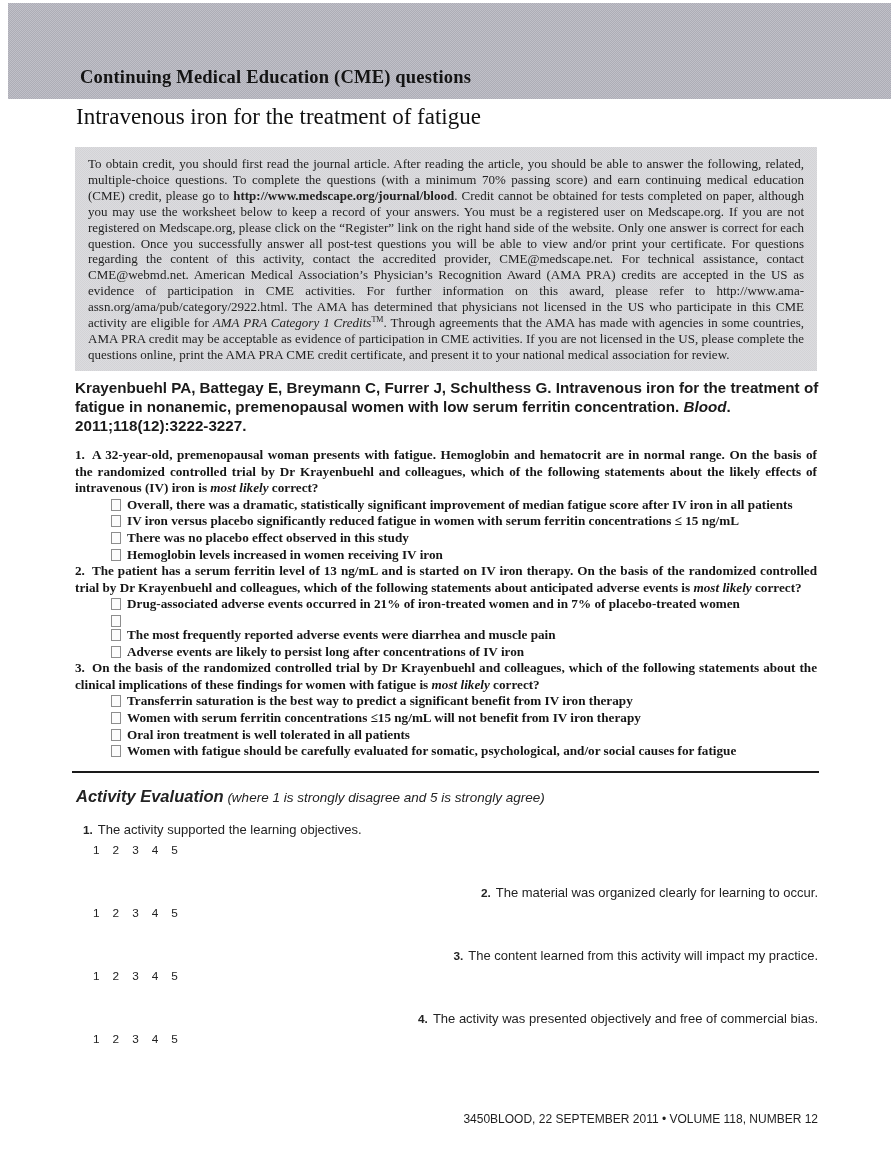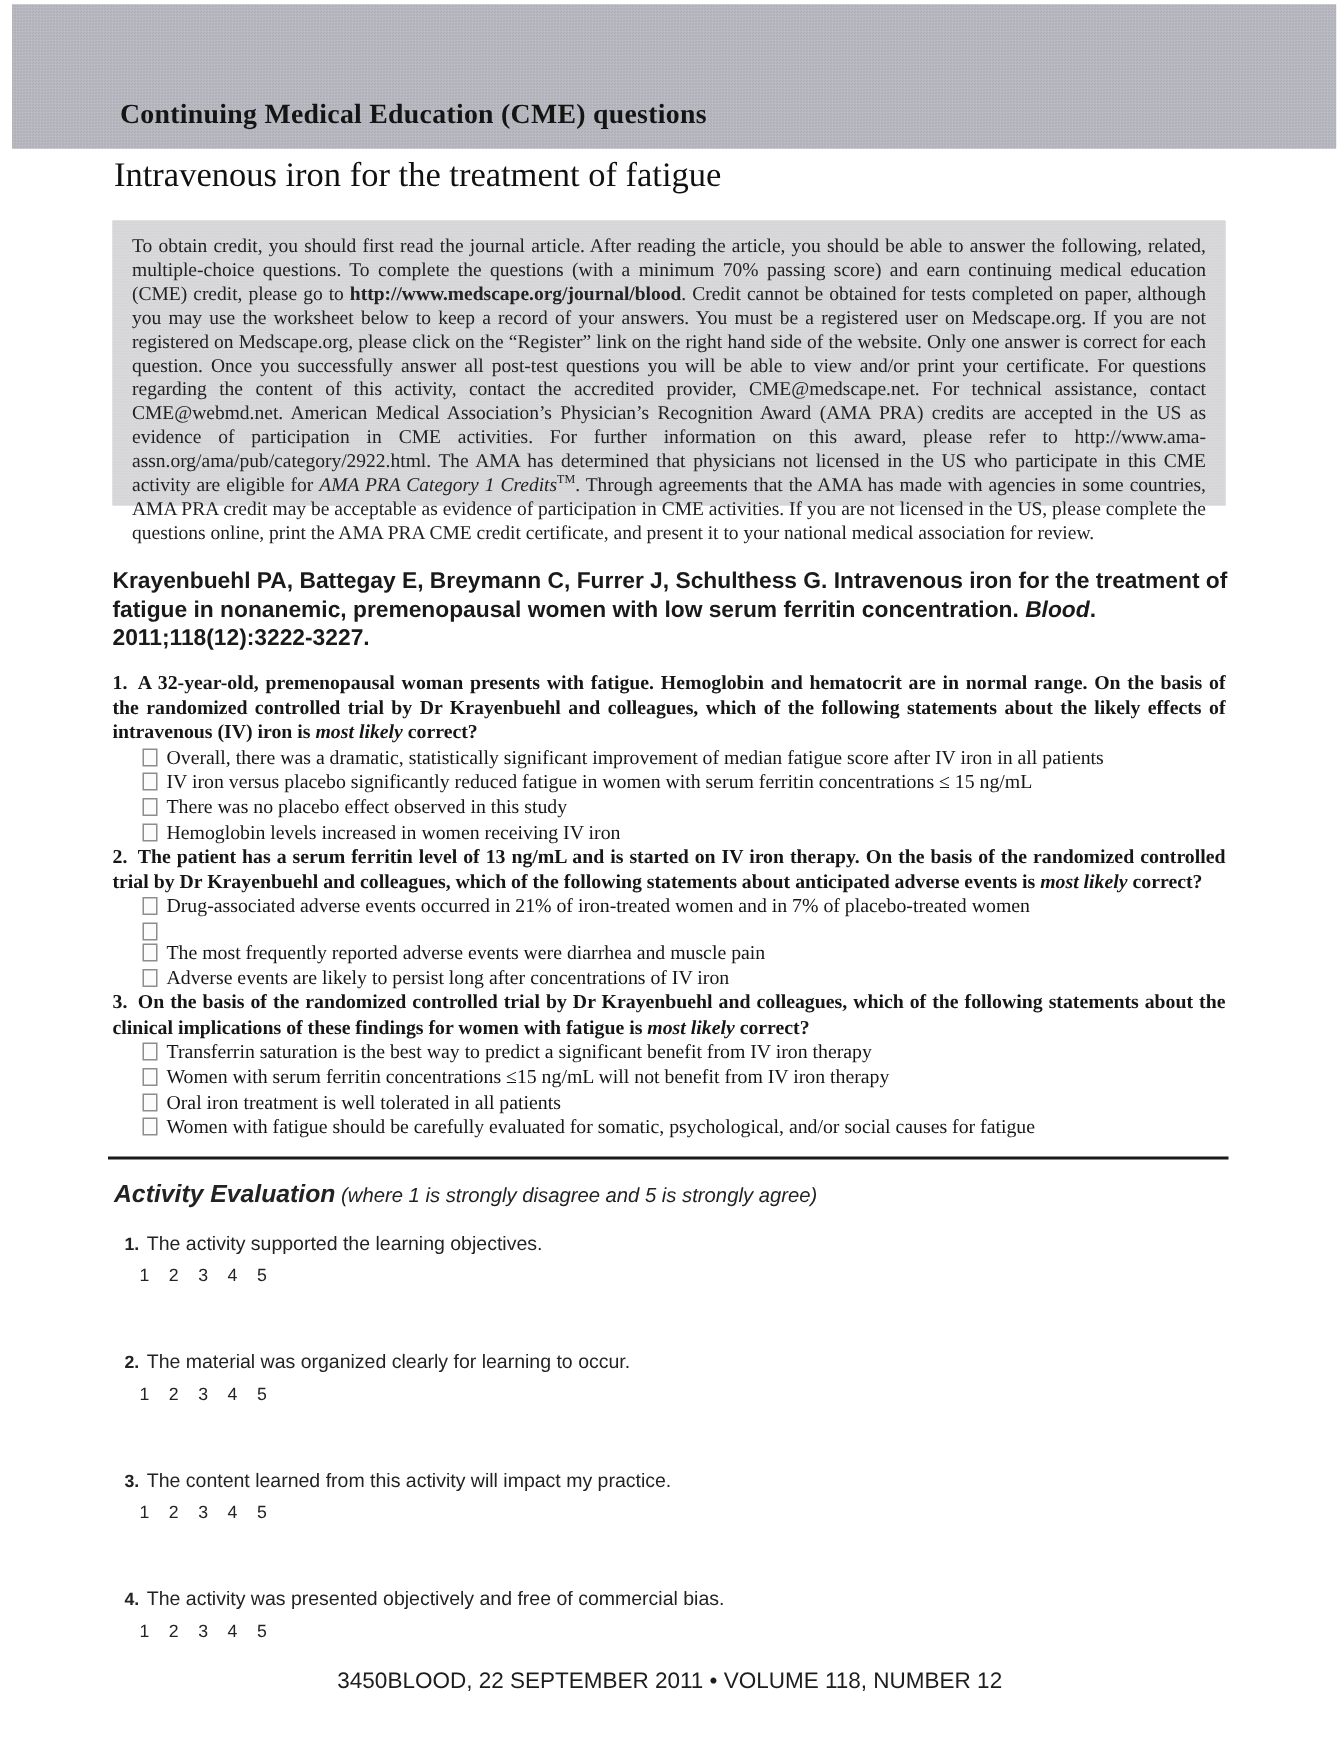--- a/index.html
+++ b/index.html
@@ -27,21 +27,21 @@
     font-weight:bold; font-size:18.5px; color:#141414;
     letter-spacing:0.2px;
   }
   
   .doc-title {
     position:absolute; left:76px; top:104px; width:742px;
     font-size:23px; font-weight:normal; color:#111;
   }
   
   .instruction-box {
-    position:absolute; left:75px; top:147px; width:742px; height:190px;
+    position:absolute; left:75px; top:147px; width:742px; height:224px;
     background-color:#d8d8da;
     background-image:repeating-conic-gradient(#dcdcdf 0% 25%, #d3d3d6 0% 50%);
     background-size:2px 2px;
     padding:9px 13px;
     font-size:13px; line-height:15.9px;
     text-align:justify; color:#222;
   }
   .instruction-box .b { font-weight:bold; }
   .instruction-box .i { font-style:italic; }
   .instruction-box sup { font-size:0.62em; vertical-align:super; line-height:0; }
@@ -55,21 +55,22 @@
   
   .questions {
     position:absolute; left:75px; top:447px; width:742px;
     font-size:13.2px; line-height:16.6px; color:#161616;
   }
   .q-lead { font-weight:bold; text-align:justify; }
   .q-num { padding-right:7px; }
   .q-lead .i { font-style:italic; }
   .option {
     display:flex; align-items:flex-start;
-    margin-left:20px;
+    margin-left:36px;
+    font-weight:bold;
   }
   .checkbox {
     flex:0 0 auto;
     width:10px; height:12px;
     border:1px solid #8d8d8d;
     background:#fcfcfc;
     margin:2px 6px 0 0;
     cursor:pointer;
   }
   
@@ -82,26 +83,26 @@
     position:absolute; left:76px; top:787px; width:742px;
     font-family:"Liberation Sans", sans-serif; color:#232323;
   }
   .eval-heading { font-size:16.5px; font-weight:bold;font-style:italic; }
   .eval-heading .sub { font-weight:normal; font-size:13.5px; }
   .eval-item { margin:14px 0 0 7px; }
   .eval-item .num { font-weight:bold; font-size:11.8px; padding-right:5px; }
   .eval-item .txt { font-size:13px; }
   .scale { display:flex; gap:13px; margin:5px 0 0 10px; font-size:11.8px; }
   .scale span { cursor:pointer; }
-  .eval-item:nth-child(n+3) { margin-top:42px; }
+  .eval-item:nth-child(n+3) { margin-top:26px;text-align:right; }
   
   .footer {
     position:absolute; left:75px; right:73px; top:1112px;
-    display:flex; justify-content:center;
-    font-family:"Liberation Sans", sans-serif; font-size:15px; color:#1d1d1d;
+    display:flex; justify-content:flex-end;
+    font-family:"Liberation Sans", sans-serif; font-size:12px; color:#1d1d1d;
   }
 </style>
 </head>
 <body>
 
 <div class="page">
 
   <div class="header-bar">
     <span class="bar-title">Continuing Medical Education (CME) questions</span>
   </div>

